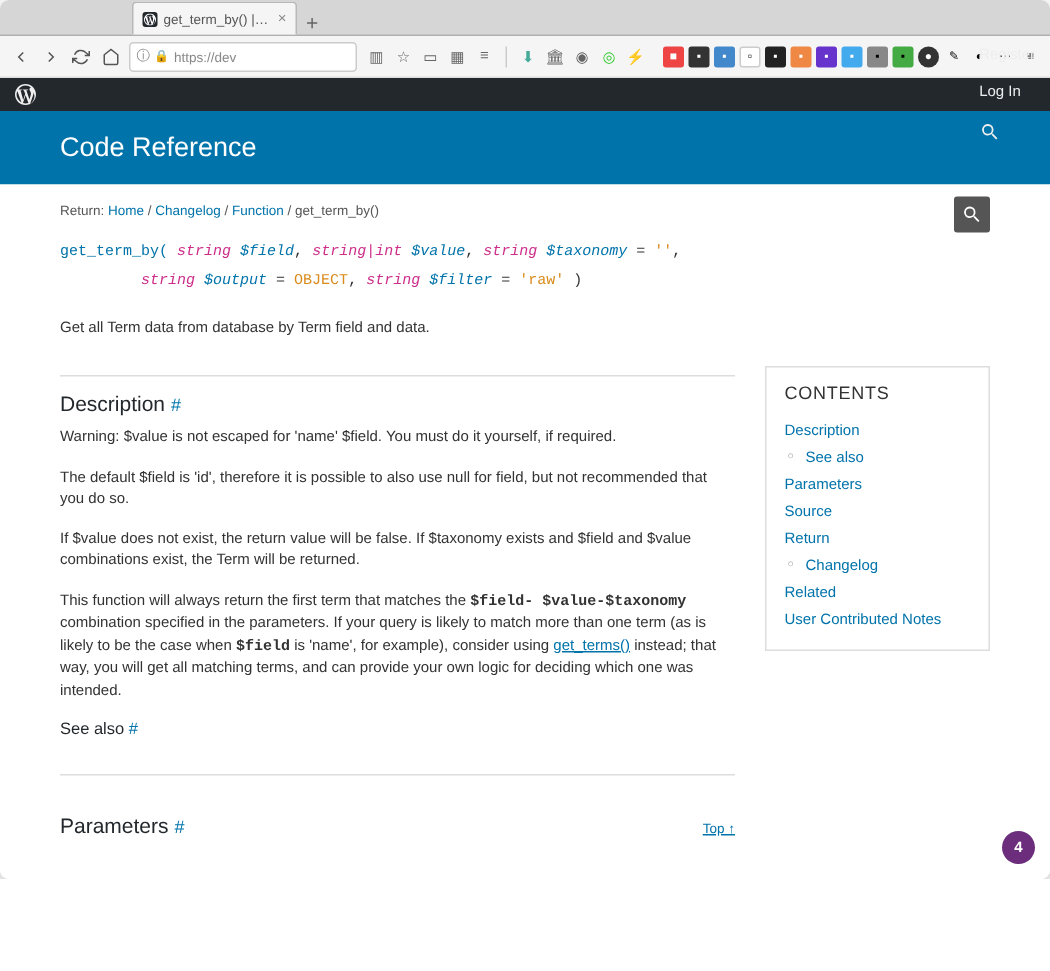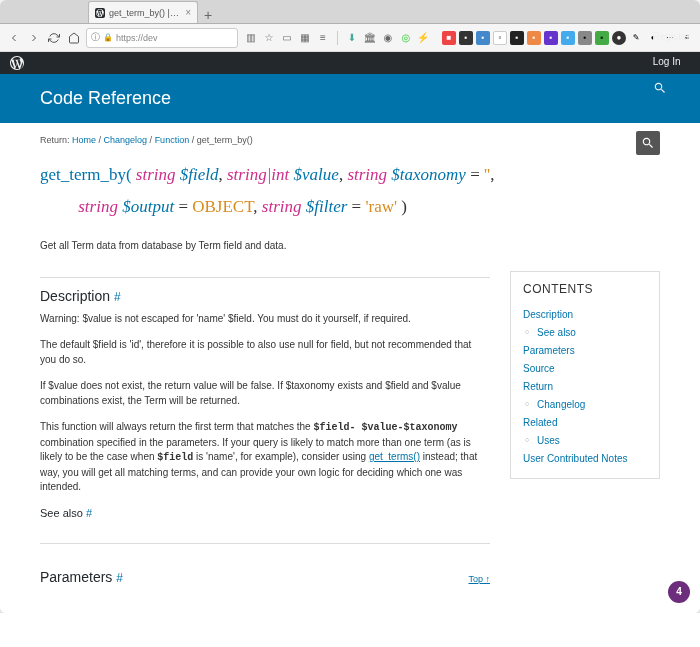--- a/index.html
+++ b/index.html
@@ -43,21 +43,21 @@
     
     
     .content-wrap { background: #fff; padding: 10px 40px 20px; position: relative; min-height: 450px; }
     .search-btn { position: absolute; top: 8px; right: 40px; width: 24px; height: 24px; background: #555; border-radius: 2px; display: flex; align-items: center; justify-content: center; }
     .search-btn svg { width: 14px; height: 14px; fill: #fff; }
     
     .breadcrumb { font-size: 9px; color: #555; margin-bottom: 14px; padding-top: 2px; }
     .breadcrumb a { color: #0073aa; text-decoration: none; }
     
     
-    .signature { font-family: Liberation Serif, serif; font-size: 17px; line-height: 1.9; color: #333; margin-bottom: 16px; }
+    .signature { font-family: Liberation Mono, monospace; font-size: 10px; line-height: 1.9; color: #333; margin-bottom: 16px; }
     .fn-name { color: #0073aa; }
     .kw-type { color: #cd2e8a; font-style: italic; }
     .param-name { color: #0073aa; font-style: italic; }
     .default { color: #d98b1c; }
     
     .summary { font-size: 10px; color: #333; margin-bottom: 20px; }
     
     .main-cols { display: flex; gap: 20px; }
     .main-left { flex: 1; }
     
@@ -259,21 +259,20 @@
           <a>See also</a>
         </div>
         <a>Parameters</a>
         <a>Source</a>
         <a>Return</a>
         <div class="sub">
           <a>Changelog</a>
         </div>
         <a>Related</a>
         <div class="sub">
-          <a>Uses</a>
         </div>
         <a>User Contributed Notes</a>
       </div>
     </div>
 
     <div class="fab">4</div>
   </div>
 
 </div>
 

